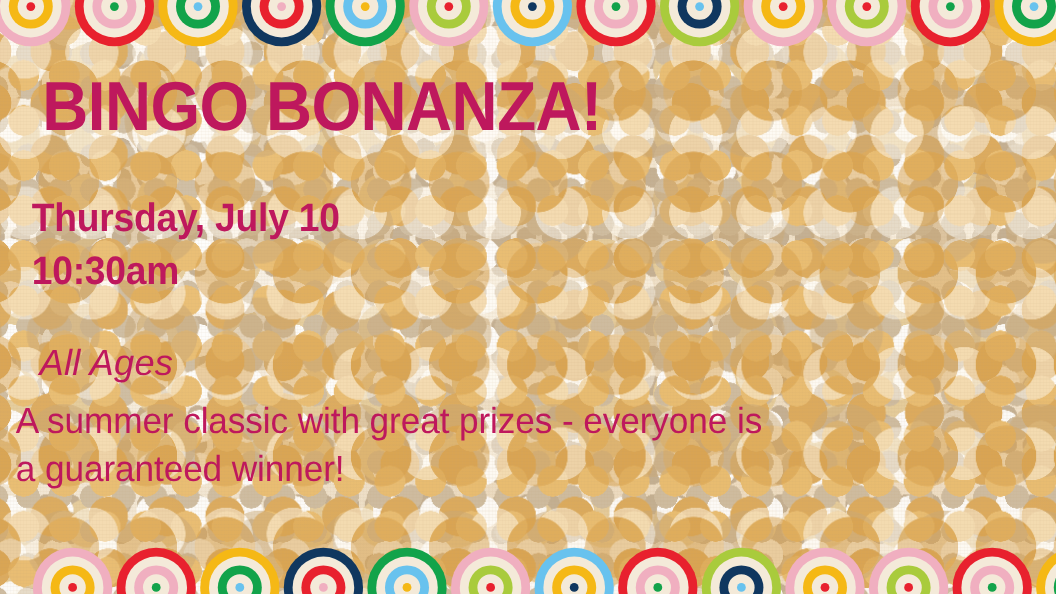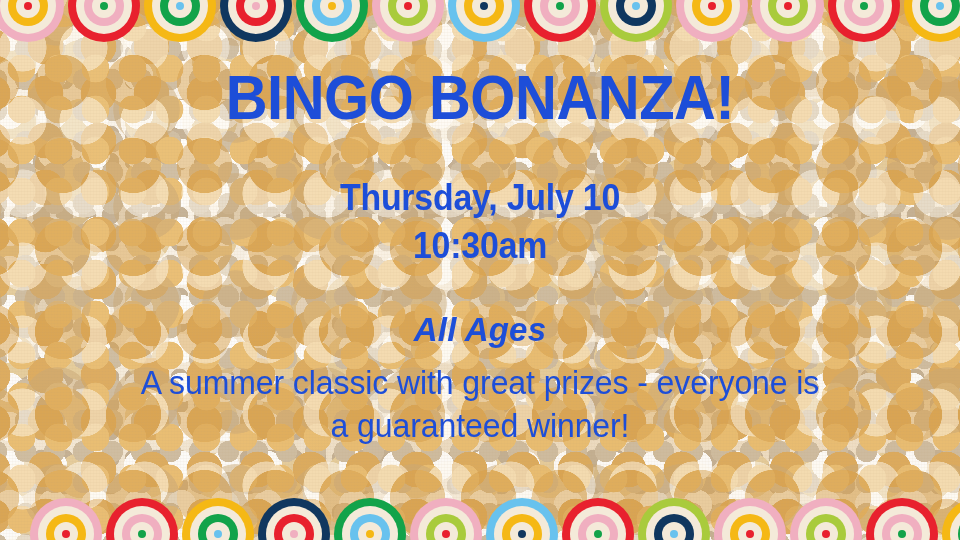--- a/index.html
+++ b/index.html
@@ -106,22 +106,21 @@
   .ring.r4 { inset: 24px; }
   .ring.r5 { inset: 32px; }
 
   
   #content {
     position: absolute;
     left: 0;
     right: 0;
     top: 44px;
     bottom: 44px;
-    text-align: center;
-    color: #1d4ed8;
+    color: #be185d;
   }
   #event-title {
     margin: 0;
     padding-top: 20px;
     font-size: 63px;
     font-weight: 700;
     letter-spacing: -0.5px;
     line-height: 1.05;
     transform: scaleX(0.92);
   }
@@ -131,24 +130,25 @@
     font-size: 36px;
     font-weight: 700;
     line-height: 1.32;
     letter-spacing: -0.2px;
     transform: scaleX(0.94);
   }
   #event-audience {
     margin: 0;
     padding-top: 40px;
     font-size: 33px;
-    font-weight: 700;
+    font-weight: 400;
     font-style: italic;
     line-height: 1.25;
     letter-spacing: 0.2px;
+    padding-left: 36px;
   }
   #event-description {
     margin: 0;
     padding-top: 12px;
     font-size: 33px;
     font-weight: 400;
     line-height: 1.3;
     letter-spacing: -0.1px;
     transform: scaleX(0.97);
   }

